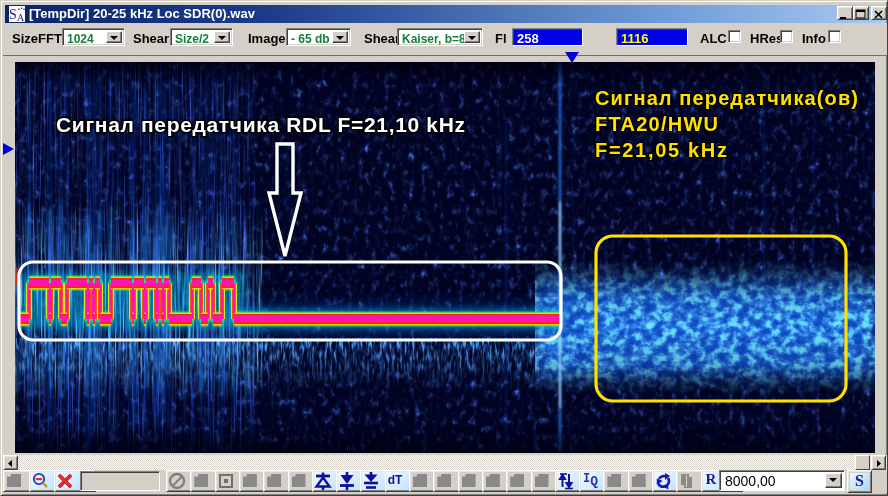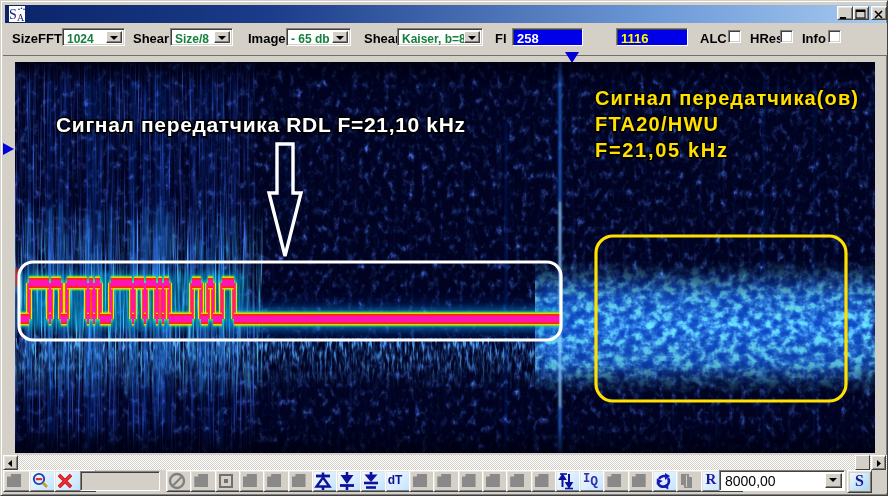--- a/index.html
+++ b/index.html
@@ -64,40 +64,41 @@
 <div id="win">
   <div id="title">
     <svg id="ticon" viewBox="0 0 16 16">
         <rect x="0" y="0" width="16" height="16" fill="#fff"></rect>
       <text x="0" y="12.5" font-family="Liberation Serif" font-size="14" fill="#1b1b7a">S</text>
       <text x="8" y="15" font-family="Liberation Serif" font-size="10" fill="#1b1b7a">A</text>
       <circle cx="10" cy="3.2" r="0.8" fill="#1b1b7a"></circle>
         <circle cx="12.5" cy="2.2" r="0.8" fill="#1b1b7a"></circle>
       <circle cx="15" cy="3.2" r="0.8" fill="#1b1b7a"></circle>
     </svg>
+    <span id="ttext">[TempDir] 20-25 kHz Loc SDR(0).wav</span>
     <div class="tbtn" style="left:832px"><svg width="14" height="12" viewBox="0 0 14 12">
           <rect x="2" y="8" width="6" height="2" fill="#000"></rect>
         </svg></div>
     <div class="tbtn" style="left:848px"><svg width="14" height="12" viewBox="0 0 14 12">
           <rect x="2" y="1" width="9" height="8" fill="none" stroke="#000" stroke-width="1"></rect>
           <rect x="2" y="1" width="9" height="2" fill="#000"></rect>
         </svg></div>
     <div class="tbtn" style="left:866px"><svg width="14" height="12" viewBox="0 0 14 12">
           <path d="M3,2 L10,9 M10,2 L3,9" stroke="#000" stroke-width="1.6"></path>
         </svg></div>
   </div>
   <div id="tbar">
     <span class="lbl" style="left:9px">SizeFFT</span>
     <div class="combo" style="left:59px;width:63px">
         <span class="ct">1024</span>
         <span class="cbtn"></span>
       </div>
     <span class="lbl" style="left:130px">Shear</span>
     <div class="combo" style="left:167px;width:63px">
-        <span class="ct">Size/8</span>
+        <span class="ct">Size/2</span>
         <span class="cbtn"></span>
       </div>
     <span class="lbl" style="left:245px">Image</span>
     <div class="combo" style="left:283px;width:65px">
         <span class="ct">- 65 db</span>
         <span class="cbtn"></span>
       </div>
     <span class="lbl" style="left:361px">Shear</span>
     <div class="combo" style="left:394px;width:86px">
         <span class="ct">Kaiser, b=8</span>

